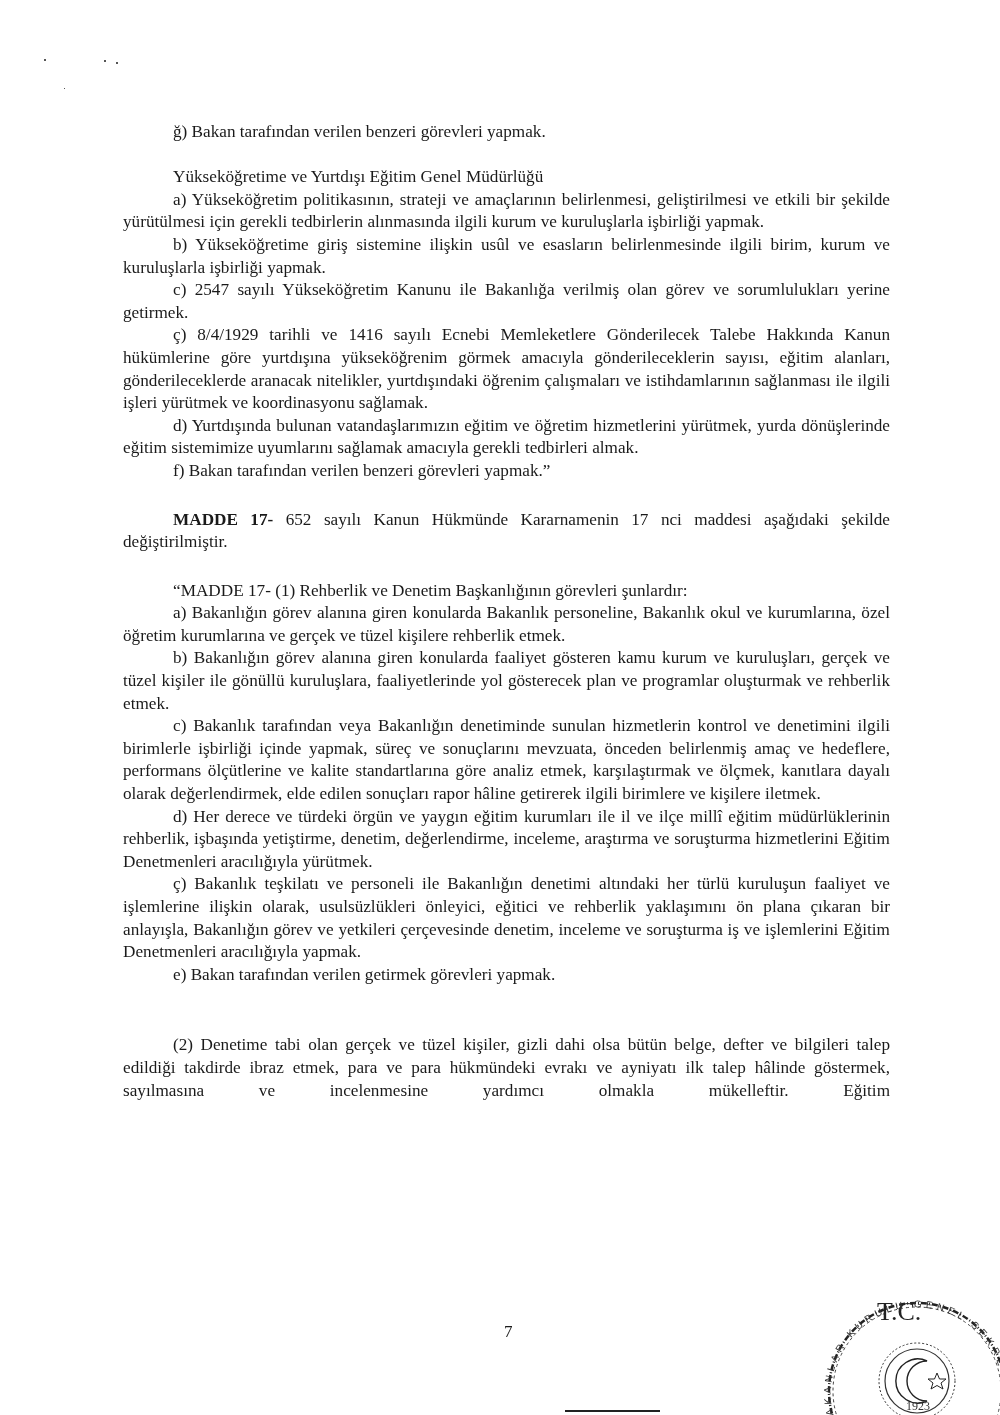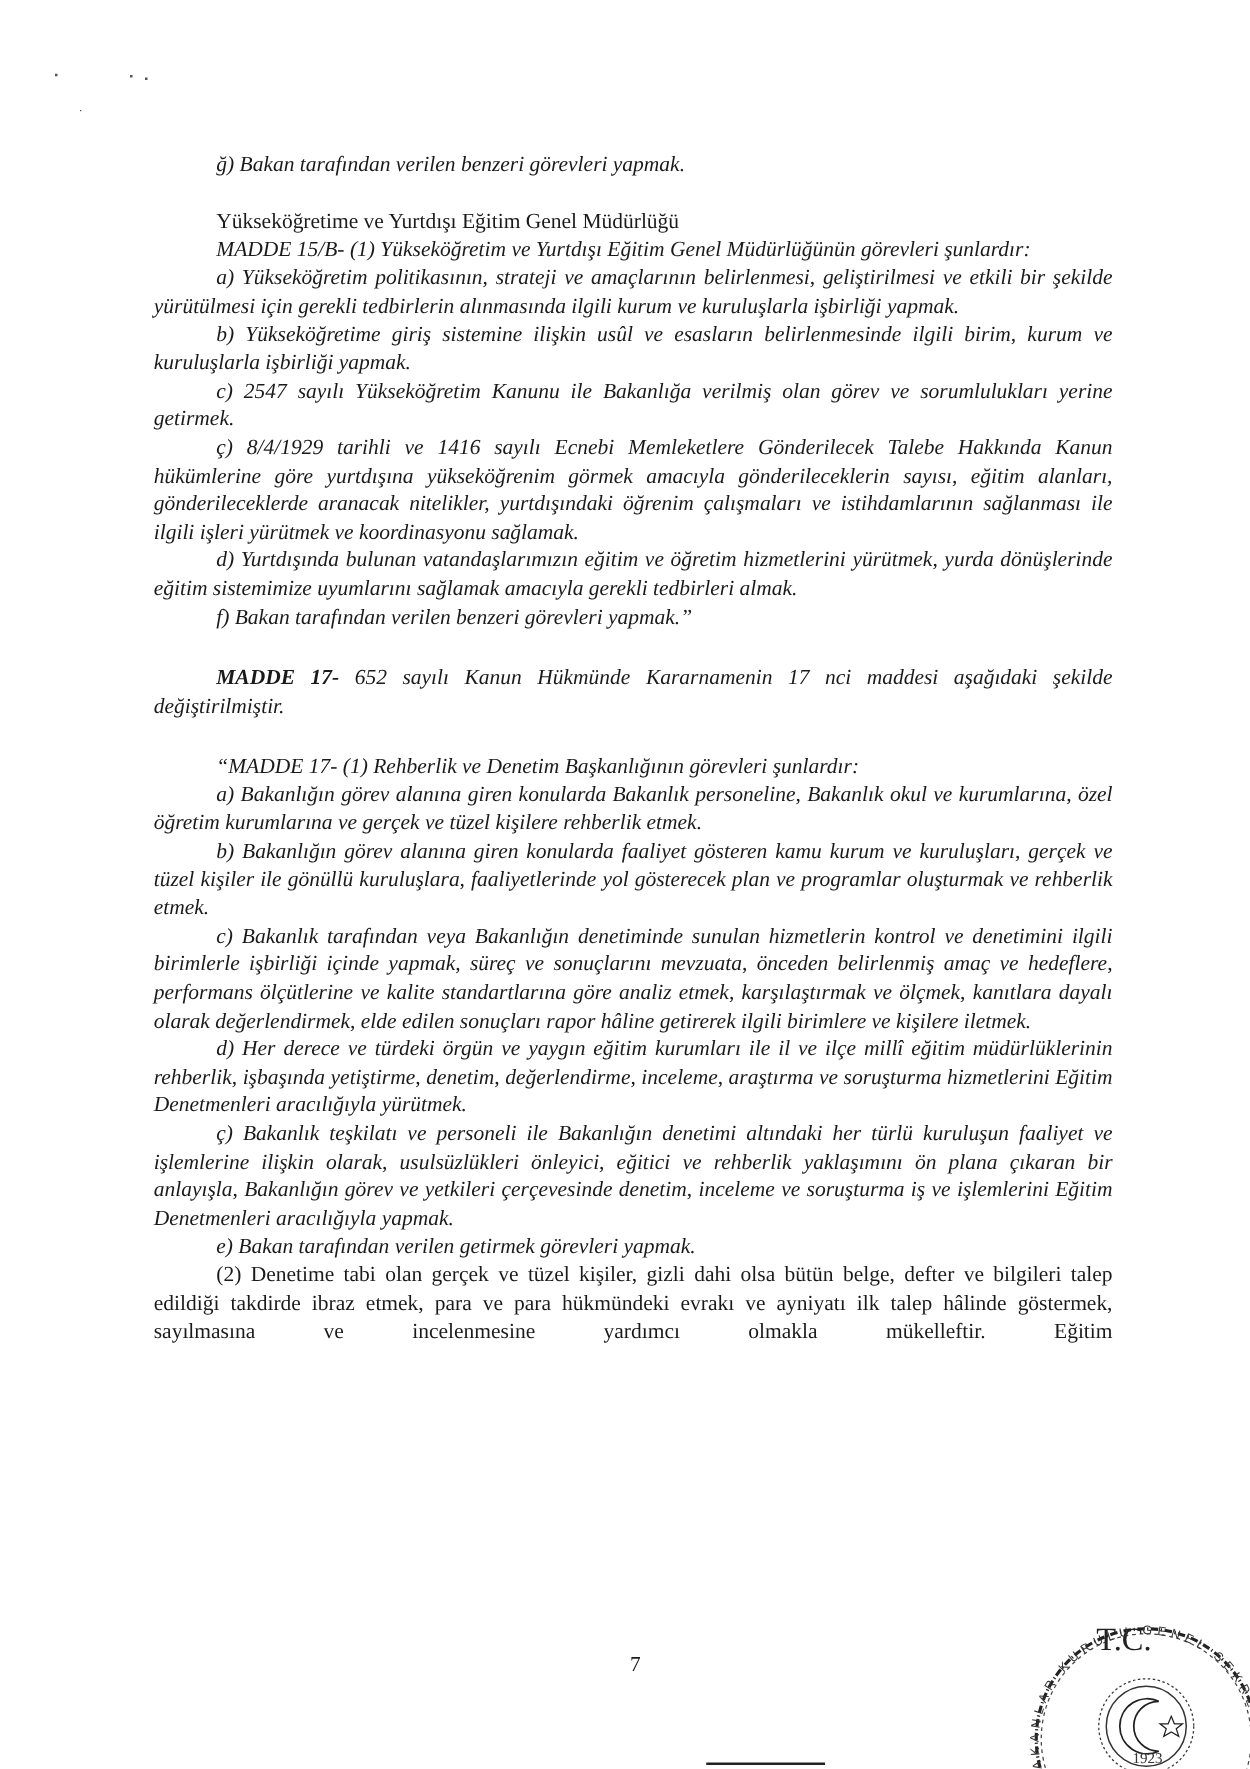--- a/index.html
+++ b/index.html
@@ -2,21 +2,21 @@
 <html><head>
 <meta charset="utf-8">
 <style>
   html, body { margin: 0; padding: 0; background: #ffffff; }
   body { width: 1000px; height: 1415px; position: relative; overflow: hidden; }
   .page { position: absolute; left: 0; top: 0; width: 1000px; height: 1415px; background: #fff; }
   .text { position: absolute; left: 123px; width: 767px;
           font-family: "Liberation Serif", "DejaVu Serif", serif;
           font-size: 17.2px; line-height: 22.6px; color: #1a1a1a; }
   .p { margin: 0; text-align: justify; text-indent: 50px; }
-  .p.last { text-align-last: left; font-style: italic; }
+  .p.last { text-align-last: left; }
   .heading { margin: 0; text-indent: 50px; }
   .gap { height: 22.6px; }
   .bold { font-weight: bold; }
   .specks span { position: absolute; width: 2px; height: 2px; background: #555; }
   .pagenum { position: absolute; left: 504px; top: 1322px; font-family: "Liberation Serif", serif; font-size: 17px; color: #1a1a1a; }
   .bottomline { position: absolute; left: 565px; top: 1410px; width: 95px; height: 2px; background: #222; }
   .seal { position: absolute; left: 815px; top: 1275px; width: 185px; height: 140px; overflow: hidden; text-align: center; }
 </style>
 </head>
 <body>
@@ -27,38 +27,37 @@
     <span style="left:44px;top:59px;"></span>
     <span style="left:104px;top:60px;"></span>
     <span style="left:116px;top:62px;"></span>
     <span style="left:64px;top:88px;width:1px;height:1px;"></span>
   </div>
 
   <div class="text" style="top:121px;">
     <p class="p last">ğ) Bakan tarafından verilen benzeri görevleri yapmak.</p>
     <div class="gap"></div>
     <p class="heading">Yükseköğretime ve Yurtdışı Eğitim Genel Müdürlüğü</p>
-    <p class="p last">MADDE 15/B- (1) Yükseköğretim ve Yurtdışı Eğitim Genel Müdürlüğünün görevleri şunlardır:</p>
     <p class="p last">a) Yükseköğretim politikasının, strateji ve amaçlarının belirlenmesi, geliştirilmesi ve etkili bir şekilde yürütülmesi için gerekli tedbirlerin alınmasında ilgili kurum ve kuruluşlarla işbirliği yapmak.</p>
     <p class="p last">b) Yükseköğretime giriş sistemine ilişkin usûl ve esasların belirlenmesinde ilgili birim, kurum ve kuruluşlarla işbirliği yapmak.</p>
     <p class="p last">c) 2547 sayılı Yükseköğretim Kanunu ile Bakanlığa verilmiş olan görev ve sorumlulukları yerine getirmek.</p>
     <p class="p last">ç) 8/4/1929 tarihli ve 1416 sayılı Ecnebi Memleketlere Gönderilecek Talebe Hakkında Kanun hükümlerine göre yurtdışına yükseköğrenim görmek amacıyla gönderileceklerin sayısı, eğitim alanları, gönderileceklerde aranacak nitelikler, yurtdışındaki öğrenim çalışmaları ve istihdamlarının sağlanması ile ilgili işleri yürütmek ve koordinasyonu sağlamak.</p>
     <p class="p last">d) Yurtdışında bulunan vatandaşlarımızın eğitim ve öğretim hizmetlerini yürütmek, yurda dönüşlerinde eğitim sistemimize uyumlarını sağlamak amacıyla gerekli tedbirleri almak.</p>
     <p class="p last">f) Bakan tarafından verilen benzeri görevleri yapmak.”</p>
     <div class="gap" style="height:26px;"></div>
     <p class="p last"><span class="bold">MADDE 17-</span><span> 652 sayılı Kanun Hükmünde Kararnamenin 17 nci maddesi aşağıdaki şekilde değiştirilmiştir.</span></p>
     <div class="gap" style="height:26px;"></div>
     <p class="p last">“MADDE 17- (1) Rehberlik ve Denetim Başkanlığının görevleri şunlardır:</p>
     <p class="p last">a) Bakanlığın görev alanına giren konularda Bakanlık personeline, Bakanlık okul ve kurumlarına, özel öğretim kurumlarına ve gerçek ve tüzel kişilere rehberlik etmek.</p>
     <p class="p last">b) Bakanlığın görev alanına giren konularda faaliyet gösteren kamu kurum ve kuruluşları, gerçek ve tüzel kişiler ile gönüllü kuruluşlara, faaliyetlerinde yol gösterecek plan ve programlar oluşturmak ve rehberlik etmek.</p>
     <p class="p last">c) Bakanlık tarafından veya Bakanlığın denetiminde sunulan hizmetlerin kontrol ve denetimini ilgili birimlerle işbirliği içinde yapmak, süreç ve sonuçlarını mevzuata, önceden belirlenmiş amaç ve hedeflere, performans ölçütlerine ve kalite standartlarına göre analiz etmek, karşılaştırmak ve ölçmek, kanıtlara dayalı olarak değerlendirmek, elde edilen sonuçları rapor hâline getirerek ilgili birimlere ve kişilere iletmek.</p>
     <p class="p last">d) Her derece ve türdeki örgün ve yaygın eğitim kurumları ile il ve ilçe millî eğitim müdürlüklerinin rehberlik, işbaşında yetiştirme, denetim, değerlendirme, inceleme, araştırma ve soruşturma hizmetlerini Eğitim Denetmenleri aracılığıyla yürütmek.</p>
     <p class="p last">ç) Bakanlık teşkilatı ve personeli ile Bakanlığın denetimi altındaki her türlü kuruluşun faaliyet ve işlemlerine ilişkin olarak, usulsüzlükleri önleyici, eğitici ve rehberlik yaklaşımını ön plana çıkaran bir anlayışla, Bakanlığın görev ve yetkileri çerçevesinde denetim, inceleme ve soruşturma iş ve işlemlerini Eğitim Denetmenleri aracılığıyla yapmak.</p>
     <p class="p last">e) Bakan tarafından verilen getirmek görevleri yapmak.</p>
-    <p class="p" style="text-align-last: justify;">(2) Denetime tabi olan gerçek ve tüzel kişiler, gizli dahi olsa bütün belge, defter ve bilgileri talep edildiği takdirde ibraz etmek, para ve para hükmündeki evrakı ve ayniyatı ilk talep hâlinde göstermek, sayılmasına ve incelenmesine yardımcı olmakla mükelleftir. Eğitim</p>
+    <p class="p" style="text-align-last: justify; margin-top: 48px;">(2) Denetime tabi olan gerçek ve tüzel kişiler, gizli dahi olsa bütün belge, defter ve bilgileri talep edildiği takdirde ibraz etmek, para ve para hükmündeki evrakı ve ayniyatı ilk talep hâlinde göstermek, sayılmasına ve incelenmesine yardımcı olmakla mükelleftir. Eğitim</p>
   </div>
 
   <div class="pagenum">7</div>
   <div class="bottomline"></div>
 
   <div class="seal">
     <svg width="185" height="140" viewBox="0 0 185 140">
       <defs>
         <path id="ringPath" d="M 22 150 A 86 86 0 1 1 182 150"></path>
       </defs>

